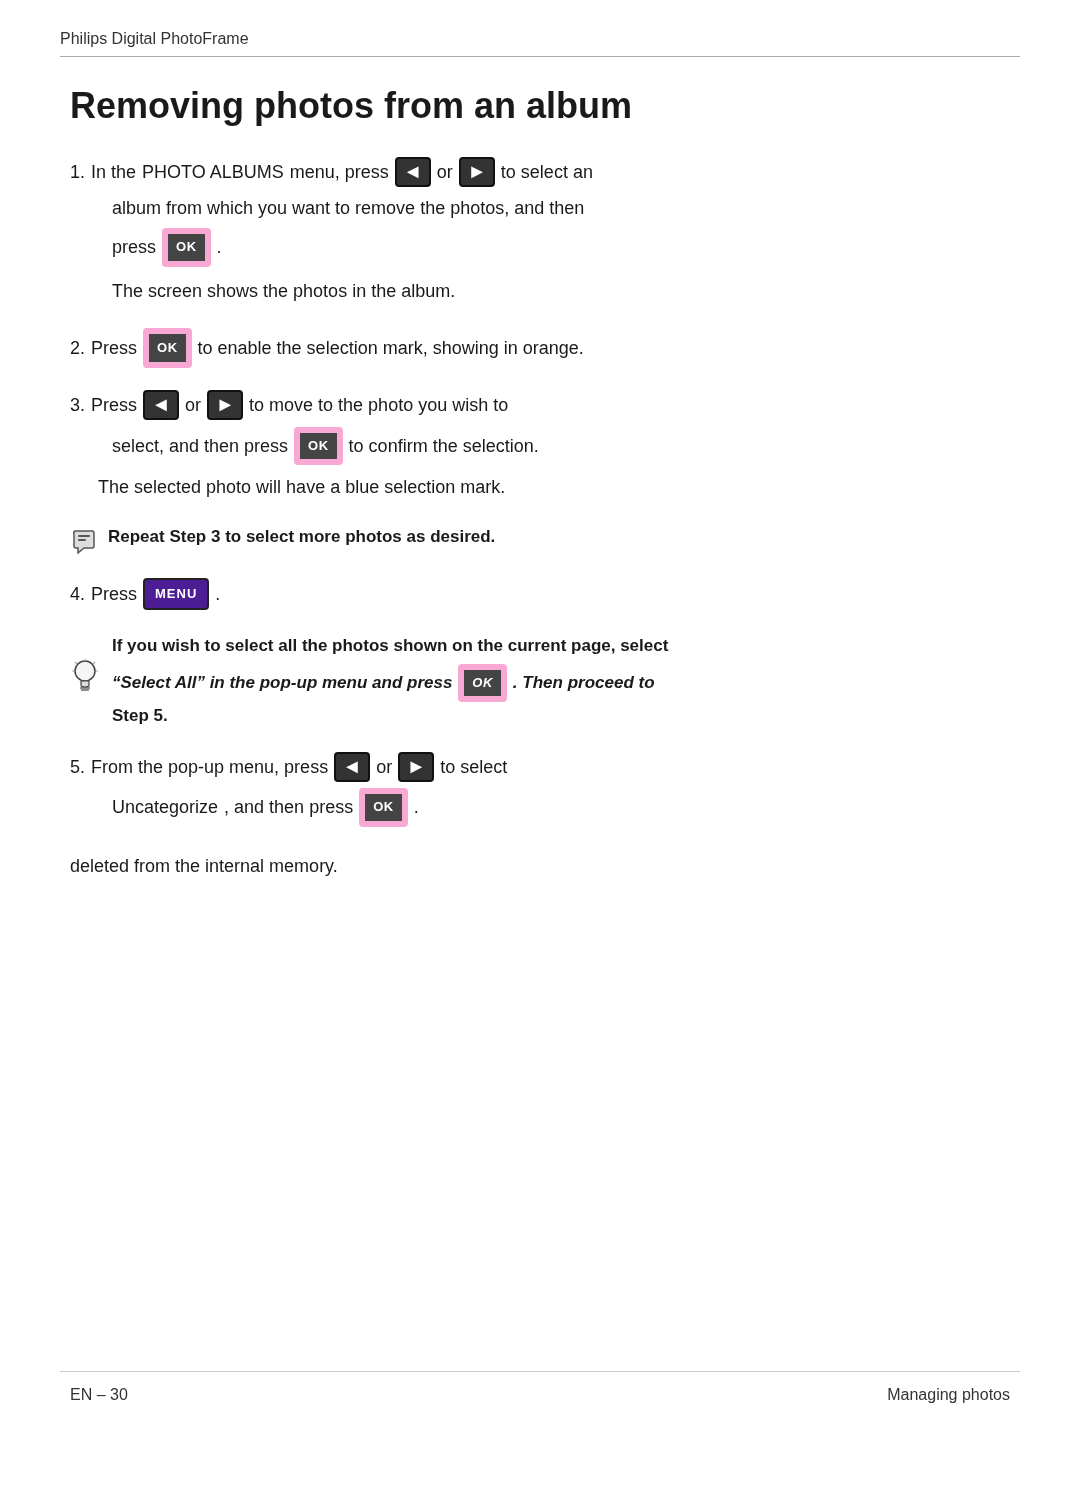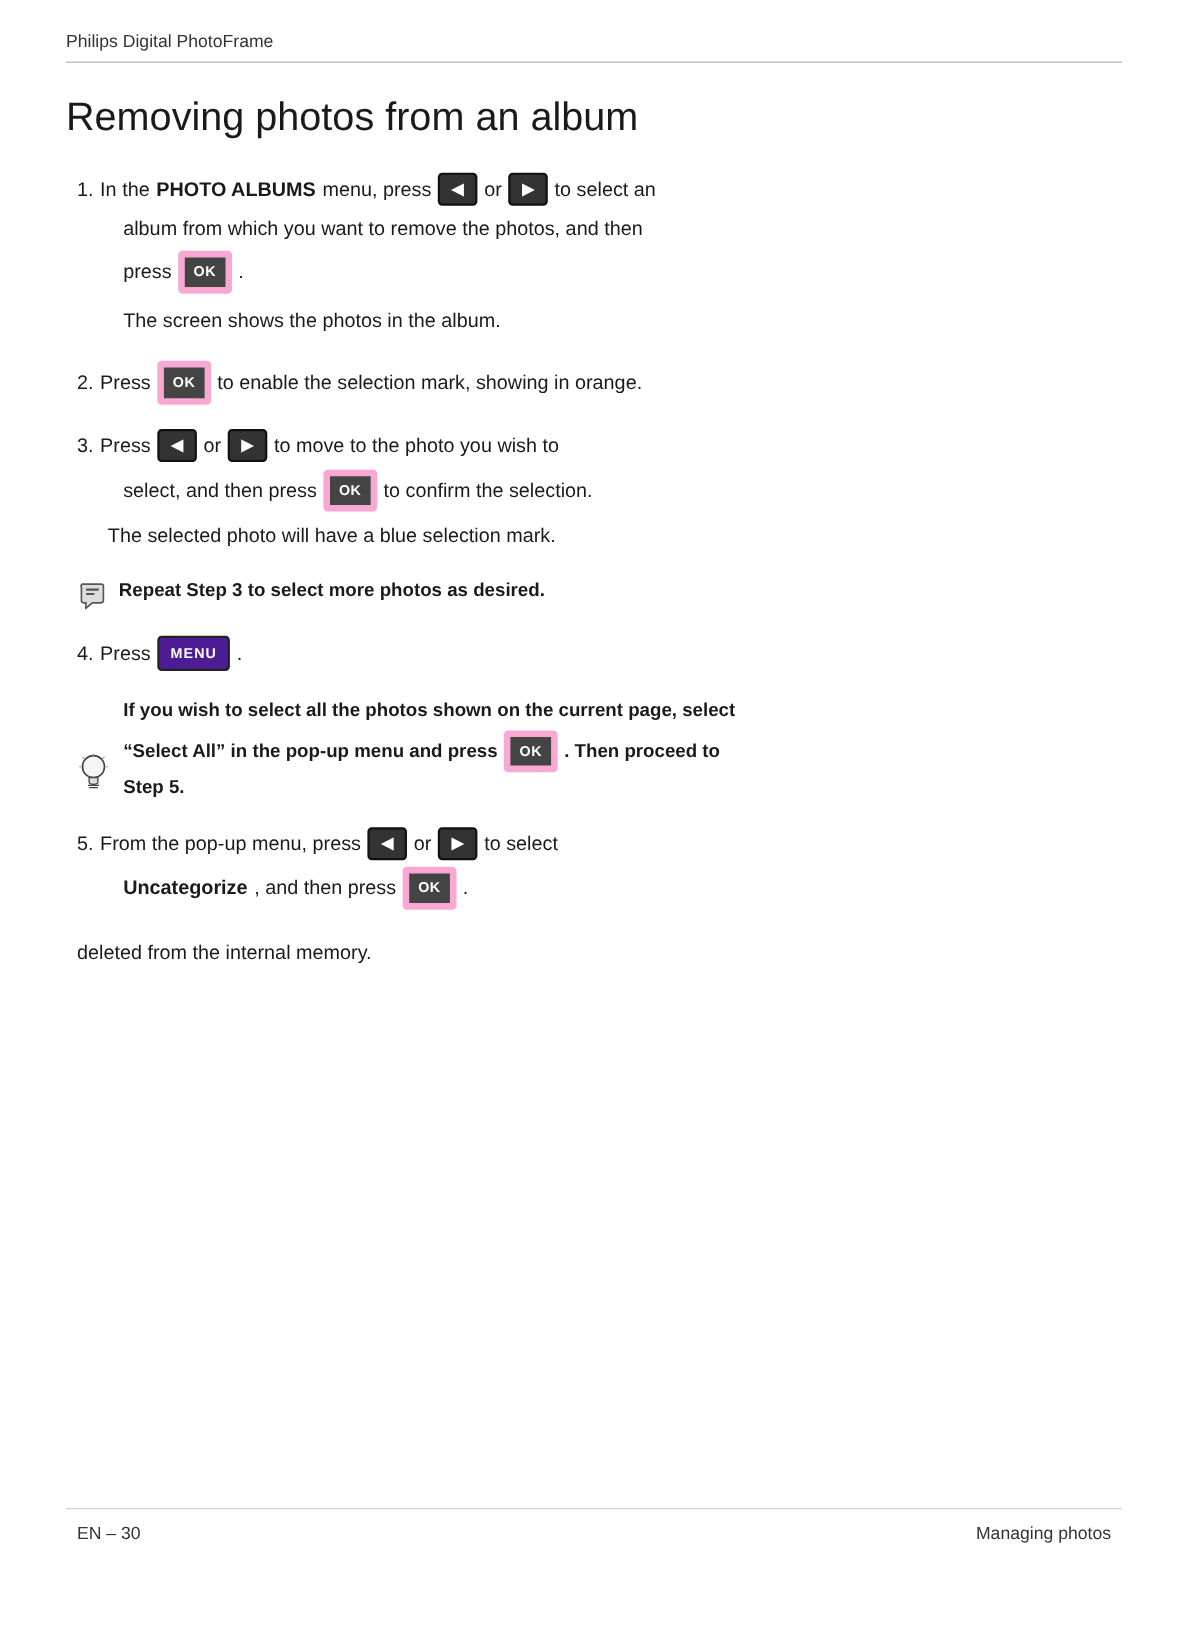--- a/index.html
+++ b/index.html
@@ -28,23 +28,24 @@
     }
 
     .divider {
       border: none;
       border-top: 1px solid #aaa;
       margin-bottom: 28px;
     }
 
     .page-title {
       font-size: 36px;
-      font-weight: normal;
+      font-weight: bold;
       color: #1a1a1a;
       margin-bottom: 30px;
+      margin-left: 10px;
     }
 
     .content {
       flex: 1;
       padding-left: 10px;
     }
 
     .step {
       margin-bottom: 22px;
       line-height: 1.6;
@@ -131,21 +132,21 @@
 
     .tip-icon-wrapper {
       display: flex;
       flex-direction: column;
       align-items: center;
       flex-shrink: 0;
     }
 
     .tip-block {
       display: flex;
-      align-items: flex-end;
+      align-items: center;
       gap: 12px;
       margin-bottom: 22px;
       margin-left: 0;
     }
 
     .tip-content {
       font-size: 17px;
       font-weight: bold;
       line-height: 1.6;
     }
@@ -170,21 +171,21 @@
       font-size: 16px;
       color: #333;
     }
 
     .footer-right {
       font-size: 16px;
       color: #333;
       margin-left: 18px;
     }
 
-    .bold { font-weight: bold; }
+    .bold { font-weight: normal; }
   </style>
 </head>
 <body>
 
 <div class="page-container">
 
   <div class="brand-header">Philips Digital PhotoFrame</div>
   <hr class="divider">
 
   <h1 class="page-title">Removing photos from an album</h1>
@@ -280,21 +281,21 @@
             <line x1="15" y1="2" x2="15" y2="4" stroke="#aaa" stroke-width="1.2"></line>
             <line x1="5" y1="5" x2="7" y2="7" stroke="#aaa" stroke-width="1.2"></line>
             <line x1="25" y1="5" x2="23" y2="7" stroke="#aaa" stroke-width="1.2"></line>
             <line x1="2" y1="14" x2="4" y2="14" stroke="#aaa" stroke-width="1.2"></line>
             <line x1="28" y1="14" x2="26" y2="14" stroke="#aaa" stroke-width="1.2"></line>
           </svg>
         </span>
       </div>
       <div class="tip-content">
         <div>If you wish to select all the photos shown on the current page, select</div>
-        <div class="inline-row" style="margin-top:4px;">
+        <div class="inline-row" style="margin-top:4px;font-style:italic;">
           <span>“Select All” in the pop-up menu and press</span>
           <span class="btn-ok">OK</span>
           <span>. Then proceed to</span>
         </div>
         <div>Step 5.</div>
       </div>
     </div>
 
     <div class="step">
       <div class="step-row">

